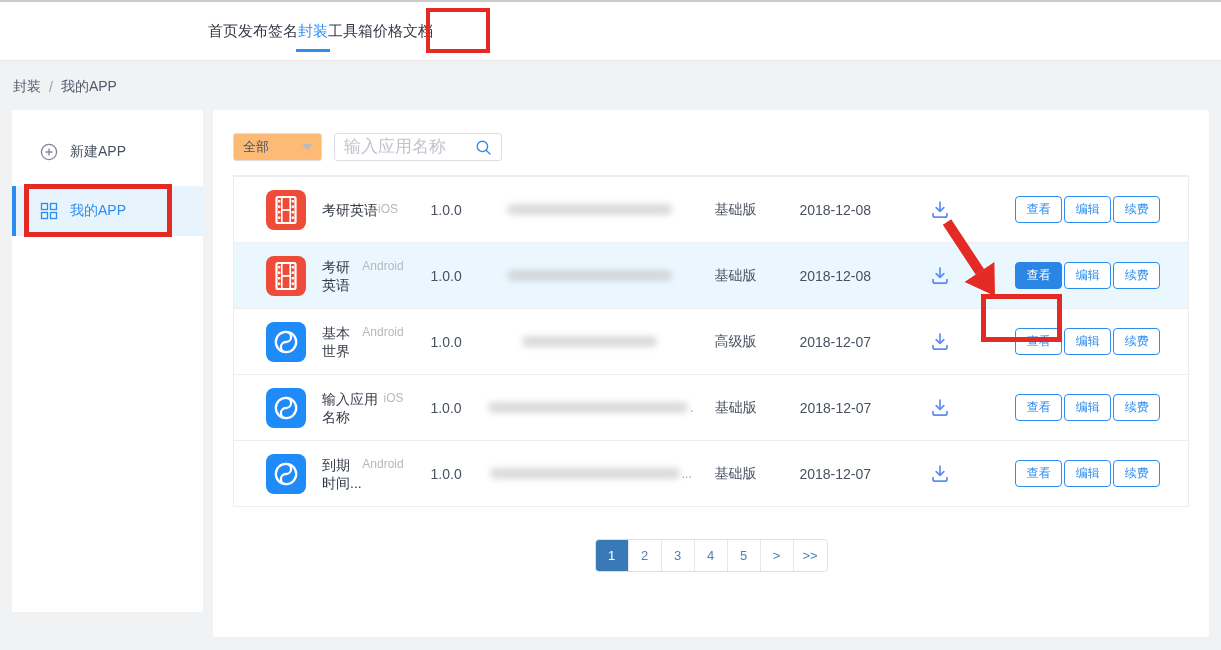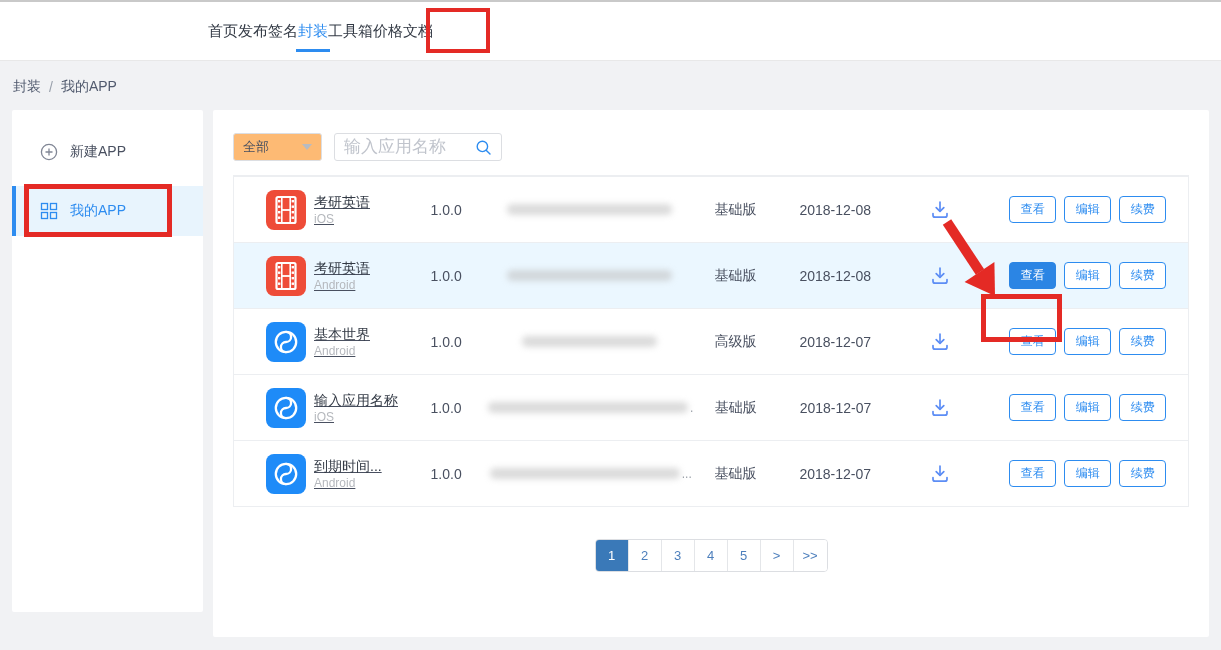--- a/index.html
+++ b/index.html
@@ -97,29 +97,29 @@
   .c4 { width:85px; }
   .c5 { width:115px; }
   .c6 { width:95px; }
   .c7 { width:201px; }
   .appicon {
     width:40px; height:40px; border-radius:8px; flex:0 0 auto;
     display:flex; align-items:center; justify-content:center;
   }
   .appicon.film { background:#ee4c38; }
   .appicon.swirl { background:#1e8bf8; }
-  .nameblock { margin-left:8px; display:flex; flex-direction:column; justify-content:center;text-decoration:underline; }
+  .nameblock { margin-left:16px; display:flex; flex-direction:row; justify-content:center; }
   .r-name { color:#333a45; font-size:14px; line-height:18px; }
   .r-platform { color:#b5b8bd; font-size:12px; line-height:16px; }
   .blurbar {
     height:11px; border-radius:5px; background:#bdbdbd; filter:blur(3px); opacity:.55;
   }
   .linksuffix { color:#9aa0a8; font-size:12px; margin-left:2px; }
   .dl-btn { cursor:pointer; display:flex; align-items:center; justify-content:center; }
-  .actions { display:flex; gap:8px; justify-content:center; }
+  .actions { display:flex; gap:2px; justify-content:center; }
   .btn {
     min-width:47px; height:27px; padding:0 10px; border:1px solid #2d8cf0; border-radius:4px;
     background:#fff; color:#2d8cf0; font-size:12px; cursor:pointer;
     display:flex; align-items:center; justify-content:center; font-family:inherit;
   }
   .btn.primary { background:#2b85e4; border-color:#2b85e4; color:#fff; }
   
   .pagewrap { display:flex; justify-content:center; margin-top:32px; }
   .pager { display:flex; border:1px solid #dcdee2; border-radius:4px; overflow:hidden; background:#fff; }
   .pcell {

